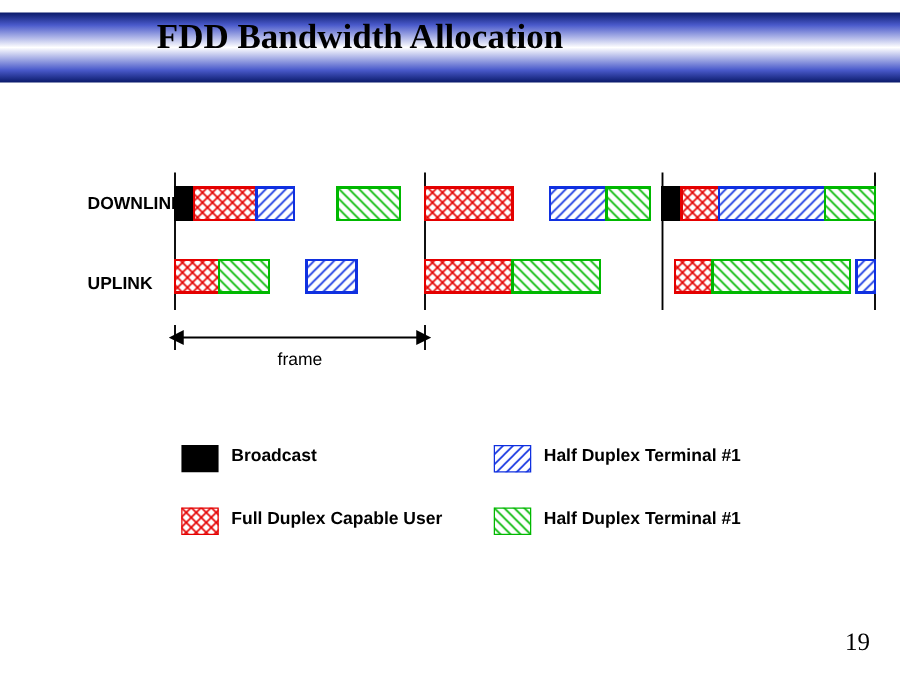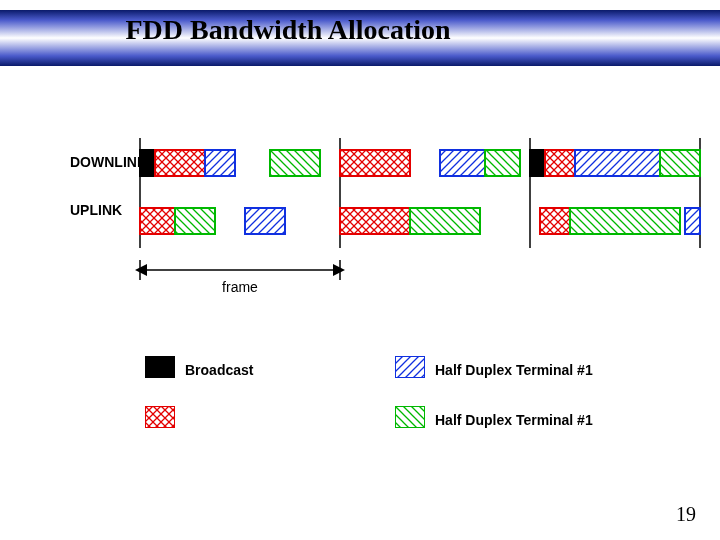--- a/index.html
+++ b/index.html
@@ -6,36 +6,36 @@
   .titlebar{position:absolute;left:0;top:10px;width:720px;height:56px;
     background:linear-gradient(#0a1a6a 0%,#4a5acb 18%,#ffffff 50%,#4a5acb 82%,#0a1a6a 100%)}
   .title{position:absolute;width:576px;top:14px;text-align:center;font-weight:bold;font-family:"Times New Roman",serif;font-size:28px;color:#000}
   .stage{position:absolute;left:70px;top:150px;width:620px;height:200px}
   .rowlabel{position:absolute;left:0;font-weight:bold;font-size:14px;color:#000}
   .ticks line,.ticks path{stroke:#000;stroke-width:1.5}
   .slot{stroke-width:2;fill-opacity:1}
   .arrows line{stroke:#000;stroke-width:1.5}
   .framelabel{font-size:14px}
   .legend{position:absolute;left:145px;top:356px;width:530px}
-  .lg{position:absolute;display:flex;align-items:flex-end;gap:10px}
+  .lg{position:absolute;display:flex;align-items:flex-start;gap:10px}
   .lg .sw{width:30px;height:22px}
   .lg span{font-weight:bold;font-size:14px}
   .pagenum{position:absolute;right:24px;bottom:14px;font-family:"Times New Roman",serif;font-size:20px}
   
   rect.slot{shape-rendering:crispEdges}
 </style>
 </head>
 <body>
 
 <div class="titlebar"></div>
 <div class="title">FDD Bandwidth Allocation</div>
 
 <div class="stage">
   <div class="rowlabel" style="top:4px">DOWNLINK</div>
-  <div class="rowlabel" style="top:52px">UPLINK</div>
+  <div class="rowlabel" style="top:68px">UPLINK</div>
 
   <svg id="tl" width="630" height="180" style="position:absolute;left:60px;top:-20px">
     <defs>
 
       <pattern id="p-full" width="8" height="8" patternUnits="userSpaceOnUse">
         <rect width="8" height="8" fill="#fff"></rect>
         <path d="M0 0 L8 8 M8 0 L0 8" stroke="#e40000" stroke-width="1.3"></path>
       </pattern>
 
       <pattern id="p-h1" width="8" height="8" patternUnits="userSpaceOnUse">
@@ -96,20 +96,21 @@
   <div class="lg" style="left:0;top:0">
     <svg class="sw">
         <rect width="30" height="22" fill="#000"></rect>
       </svg>
     <span>Broadcast</span>
   </div>
   <div class="lg" style="left:0;top:50px">
     <svg class="sw">
         <rect width="30" height="22" fill="url(#p-full)" stroke="#e40000" stroke-width="2"></rect>
       </svg>
+    <span>Full Duplex Capable User</span>
   </div>
   <div class="lg" style="left:250px;top:0">
     <svg class="sw">
         <rect width="30" height="22" fill="url(#p-h1)" stroke="#1030e0" stroke-width="2"></rect>
       </svg>
     <span>Half Duplex Terminal #1</span>
   </div>
   <div class="lg" style="left:250px;top:50px">
     <svg class="sw">
         <rect width="30" height="22" fill="url(#p-h2)" stroke="#00b800" stroke-width="2"></rect>

